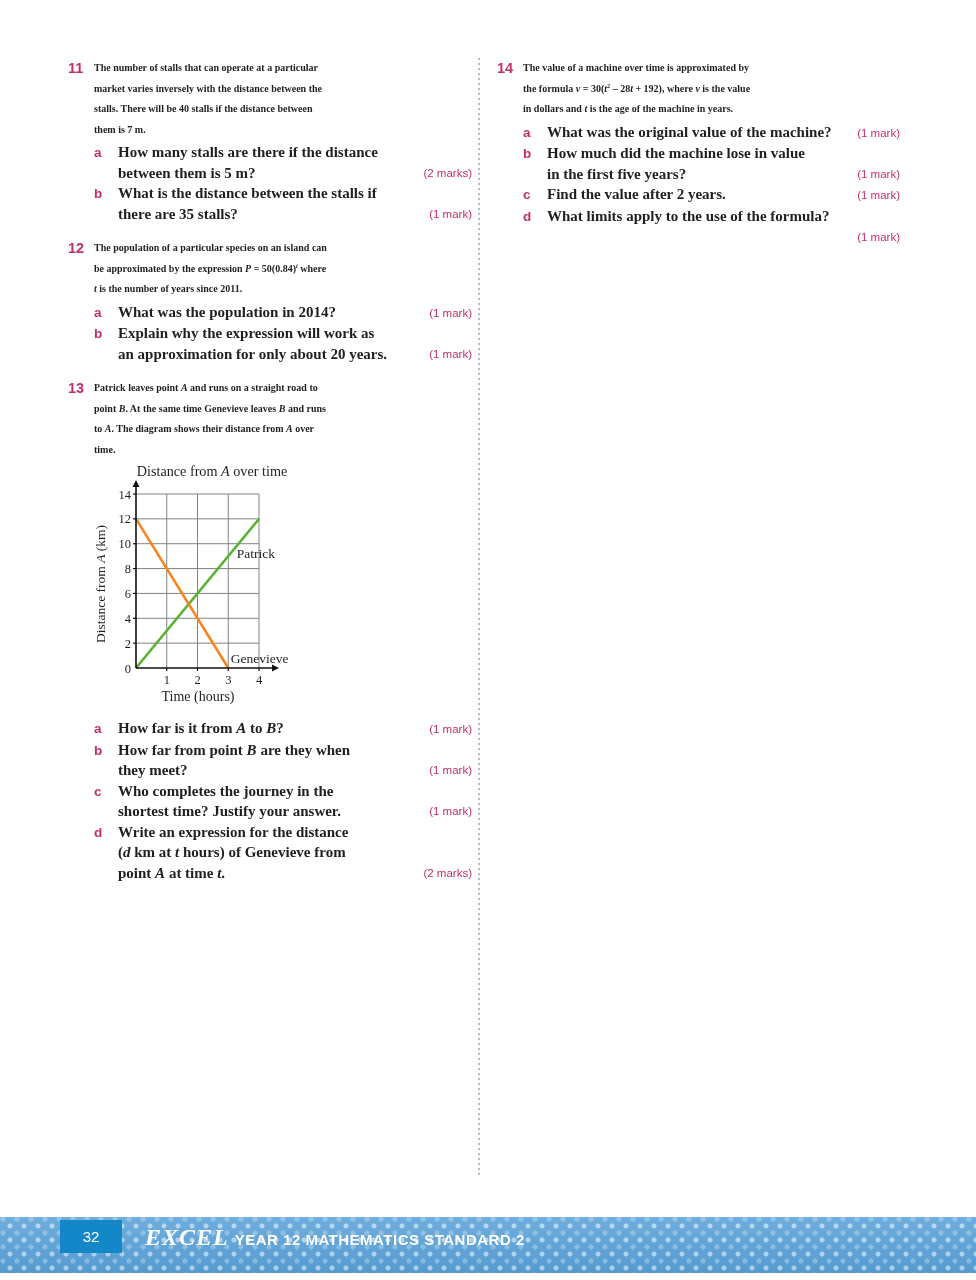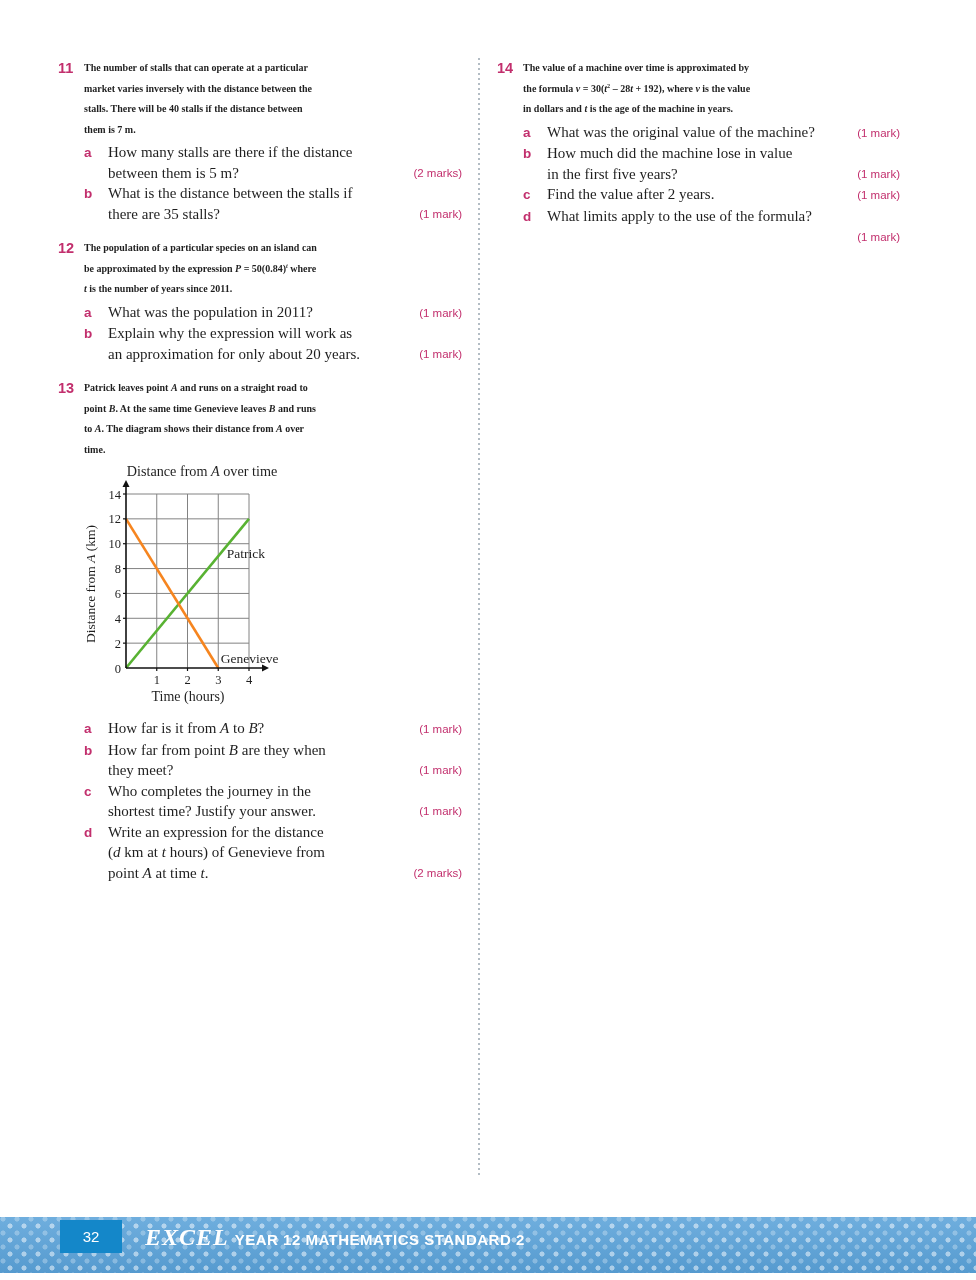--- a/index.html
+++ b/index.html
@@ -2,21 +2,21 @@
 <html><head>
 <meta charset="utf-8">
 <style>
   * { margin:0; padding:0; box-sizing:border-box; }
   html,body { background:#ffffff; }
   .page {
     position:relative; width:976px; height:1280px; background:#ffffff;
     font-family:"Liberation Serif", serif; color:#1f1f1f; overflow:hidden;
   }
   .col { position:absolute; top:58px; }
-  .col-left  { left:58px;  width:404px; }
+  .col-left  { left:68px;  width:404px; }
   .col-right { left:497px; width:403px; }
   .divider {
     position:absolute; left:478px; top:58px; height:1118px; width:2px;
     background:repeating-linear-gradient(to bottom,#b3bcc4 0 2px, transparent 2px 5px);
   }
   .question { display:flex; margin-bottom:14px; }
   .qnum {
     width:26px; flex:none; font-family:"Liberation Sans", sans-serif;
     font-weight:bold; font-size:14.5px; color:#c22f6d; line-height:20.5px;
   }
@@ -24,21 +24,21 @@
   .qintro {
     font-size:10px; font-weight:600; line-height:20.5px; white-space:pre-line;
   }
   .parts { margin-top:2px; }
   .part { display:flex; }
   .pletter {
     width:24px; flex:none; font-family:"Liberation Sans", sans-serif;
     font-weight:bold; font-size:13.5px; color:#c22f6d; line-height:20.5px; padding-top:1px;
   }
   .ptext {
-    flex:1; font-size:15px; font-weight:400; line-height:20.5px; white-space:pre-line;
+    flex:1; font-size:15px; font-weight:700; line-height:20.5px; white-space:pre-line;
   }
   .pmark {
     flex:none; align-self:flex-end; margin-left:6px;
     font-family:"Liberation Sans", sans-serif; font-size:11.5px; color:#c22f6d;
     line-height:20.5px; white-space:nowrap;
   }
   .pmark-below { width:100%; text-align:right; font-family:"Liberation Sans", sans-serif;
     font-size:11.5px; color:#c22f6d; line-height:20.5px; }
   em { font-style:italic; }
   sup { font-size:62%; vertical-align:super; line-height:0; }
@@ -95,21 +95,21 @@
       </div>
     </div>
 
     <div class="question">
       <div class="qnum">12</div>
       <div class="qbody">
         <div class="qintro">The population of a particular species on an island can<br>be approximated by the expression <em>P</em> = 50(0.84)<sup><em>t</em></sup> where<br><em>t</em> is the number of years since 2011.</div>
         <div class="parts">
           <div class="part">
             <div class="pletter">a</div>
-            <div class="ptext">What was the population in 2011?</div>
+            <div class="ptext">What was the population in 2014?</div>
             <div class="pmark">(1 mark)</div>
           </div>
           <div class="part">
             <div class="pletter">b</div>
             <div class="ptext">Explain why the expression will work as<br>an approximation for only about 20 years.</div>
             <div class="pmark">(1 mark)</div>
           </div>
         </div>
       </div>
     </div>

